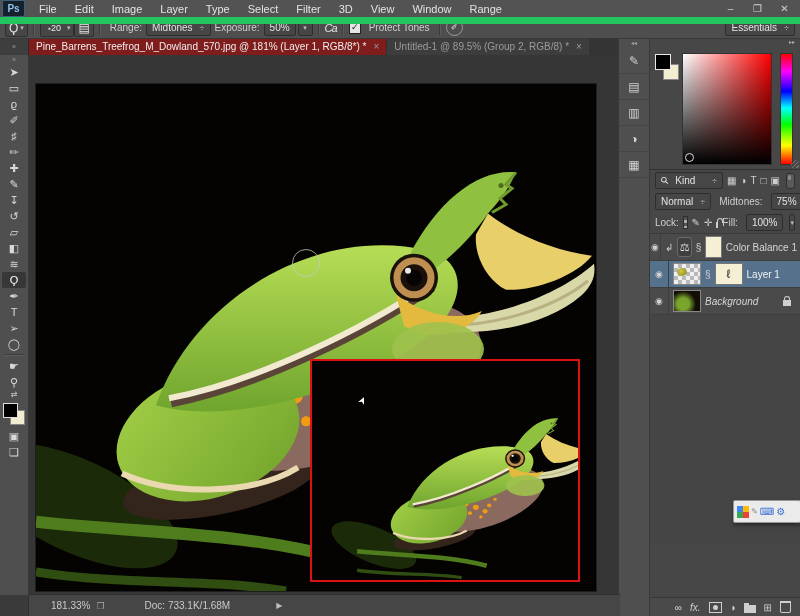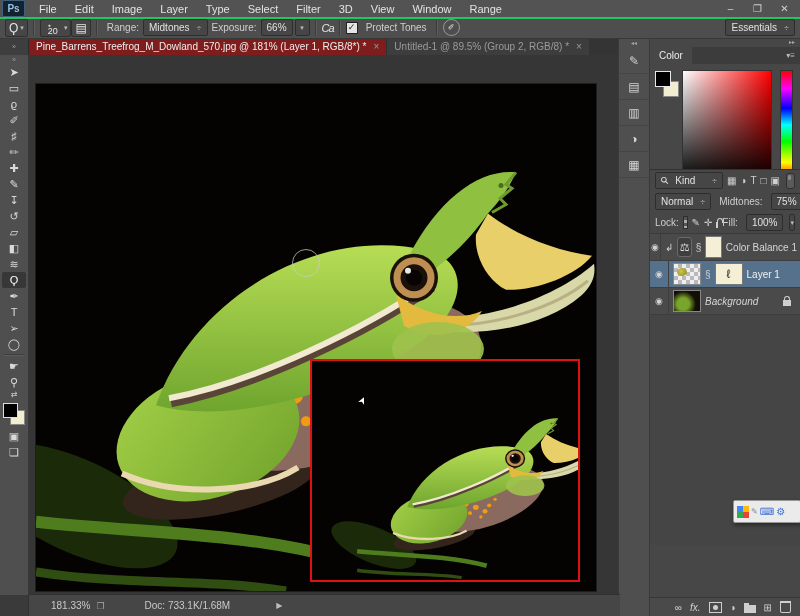--- a/index.html
+++ b/index.html
@@ -1,36 +1,36 @@
 <!DOCTYPE html>
 <html><head>
 <meta charset="utf-8">
 <style>
   html,body{margin:0;padding:0}
   body{width:800px;height:616px;position:relative;overflow:hidden;background:#3a3a3a;
        font-family:"Liberation Sans",sans-serif;font-size:11px;color:#d6d6d6;cursor:default}
   
   .titlebar{position:absolute;left:0;top:0;right:0;height:17px;background:#535353;
-            display:flex;align-items:center;border-bottom:2px solid #22c55e;z-index:30}
+            display:flex;align-items:center;border-bottom:7px solid #22c55e;z-index:30}
   .pslogo{width:21px;height:15px;margin:1px 5px 1px 2px;background:#15222e;color:#8fc0e8;
           font-weight:bold;font-size:10px;display:flex;align-items:center;justify-content:center;
           border:1px solid #3f607e;border-radius:2px}
   .menu{display:flex}
   .menu span{padding:1px 9px;font-size:11px;color:#e3e3e3}
   .winbtns{margin-left:auto;display:flex;margin-right:2px}
   .winbtns span{width:27px;text-align:center;font-size:10px;color:#cfcfcf}
   
   .optionsbar{position:absolute;left:0;top:17px;right:0;height:21px;background:#4e4e4e;
               border-bottom:1px solid #383838;display:flex;align-items:center;padding:0 5px;z-index:29}
   .osep{width:1px;height:15px;background:#3b3b3b;border-right:1px solid #5d5d5d;margin:0 5px}
   .toolchip{display:flex;align-items:center;gap:2px;background:#464646;border:1px solid #2f2f2f;
             border-radius:2px;padding:0 3px;height:16px}
   .toolchip .g{font-size:12px;color:#e8e8e8}
   .arr{font-size:7px;color:#bbb}
-  .bsz{display:flex;flex-direction:column;align-items:flex-start;line-height:6px;padding:0 4px}
+  .bsz{display:flex;flex-direction:row;align-items:flex-start;line-height:6px;padding:0 4px}
   .bsz .d{font-size:5px}.bsz .n{font-size:9px;color:#e8e8e8}
   .combo{display:flex;align-items:center;gap:7px;background:#464646;border:1px solid #2d2d2d;
          border-radius:2px;height:15px;padding:0 5px;color:#e2e2e2;font-size:10px}
   .combo .arr2{font-size:9px;color:#bbb}
   .vbtn{width:13px;height:15px;background:#464646;border:1px solid #2d2d2d;border-radius:2px;
         display:flex;align-items:center;justify-content:center;margin-left:2px}
   .lbl{font-size:10px;color:#cfcfcf;margin:0 4px}
   .cb{width:10px;height:10px;background:#e4e4e4;border:1px solid #222;color:#222;font-size:9px;
       line-height:9px;text-align:center;margin-right:4px}
   .airbrush{font-style:italic;font-size:11px;color:#e5e5e5;letter-spacing:-1px}
@@ -244,21 +244,21 @@
     <span class="g">▤</span>
   </div>
   <span class="osep"></span>
   <span class="lbl">Range:</span>
   <div class="combo">
     <span>Midtones</span>
     <span class="arr2">÷</span>
   </div>
   <span class="lbl">Exposure:</span>
   <div class="combo">
-    <span>66%</span>
+    <span>50%</span>
   </div>
   <div class="vbtn">
     <span class="arr">▾</span>
   </div>
   <span class="osep"></span>
   <span class="airbrush">Ca</span>
   <span class="osep"></span>
   <span class="cb">✓</span>
   <span class="lbl">Protect Tones</span>
   <span class="osep"></span>
@@ -345,24 +345,20 @@
     </div>
   <div class="picon">
       <span>▦</span>
     </div>
 </div>
 
 <div class="rightcol">
   <div class="pcollapse">▸▸</div>
 
   <div>
-    <div class="ptabs">
-      <span class="ptab active">Color</span>
-      <span class="pmenu">▾≡</span>
-    </div>
     <div class="cbody">
       <div class="csw">
         <span class="f"></span>
         <span class="b"></span>
       </div>
       <div class="sat">
         <span class="satmark"></span>
       </div>
       <div class="hue"></div>
       <span class="grip"></span>

